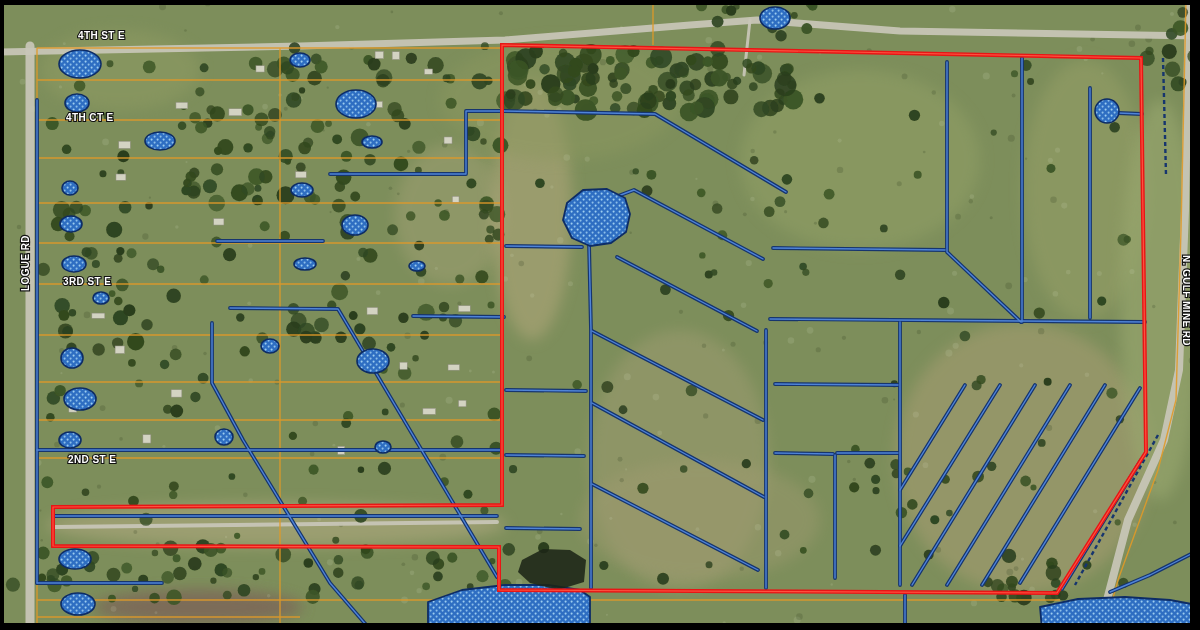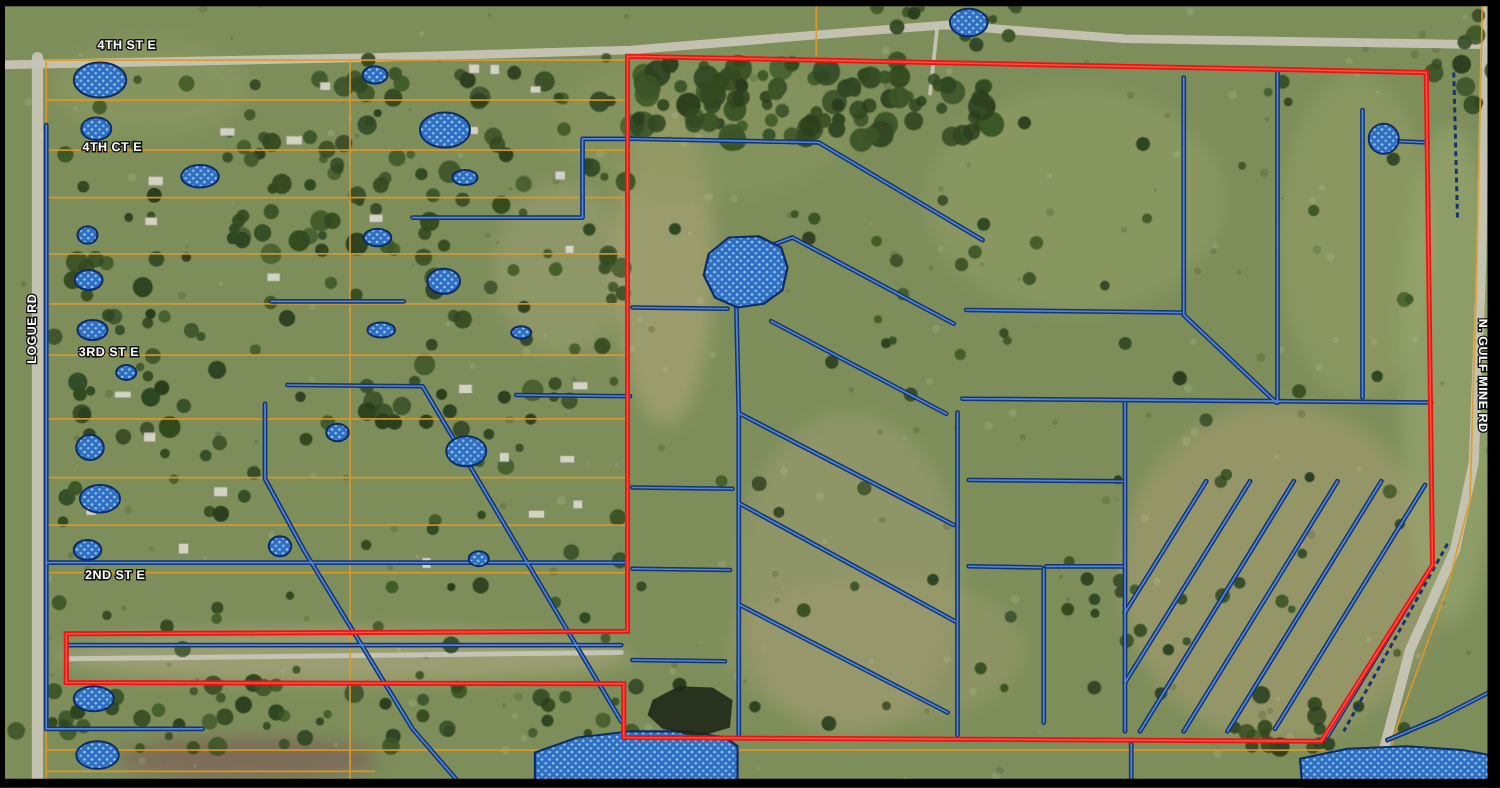--- a/index.html
+++ b/index.html
@@ -1,16 +1,16 @@
 <!DOCTYPE html>
 <html><head>
 <meta charset="utf-8">
 <style>
   html,body{margin:0;padding:0;background:#000;}
-  #frame{position:relative;width:1200px;height:630px;overflow:hidden;background:#c4b5fd;}
+  #frame{position:relative;width:1200px;height:630px;overflow:hidden;background:#be185d;}
   svg{position:absolute;left:0;top:0;}
   text{font-family:"Liberation Sans", sans-serif;}
 </style>
 </head>
 <body>
 
 <div id="frame">
   <svg id="mapsvg" width="1200" height="630" viewBox="0 0 1200 630">
       <defs>
         <pattern id="ponddots" width="6" height="6" patternUnits="userSpaceOnUse">

